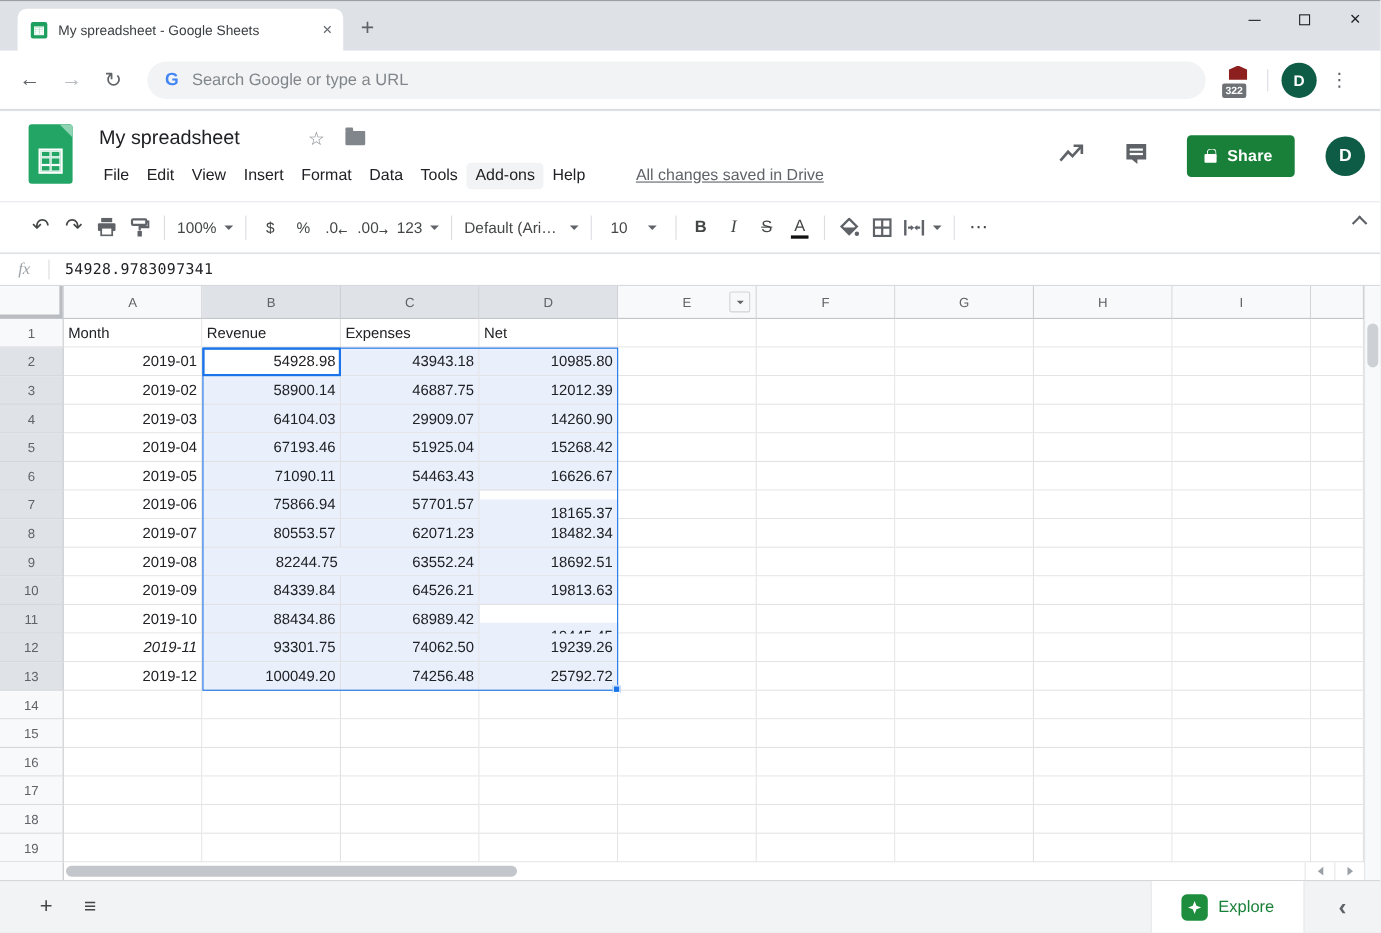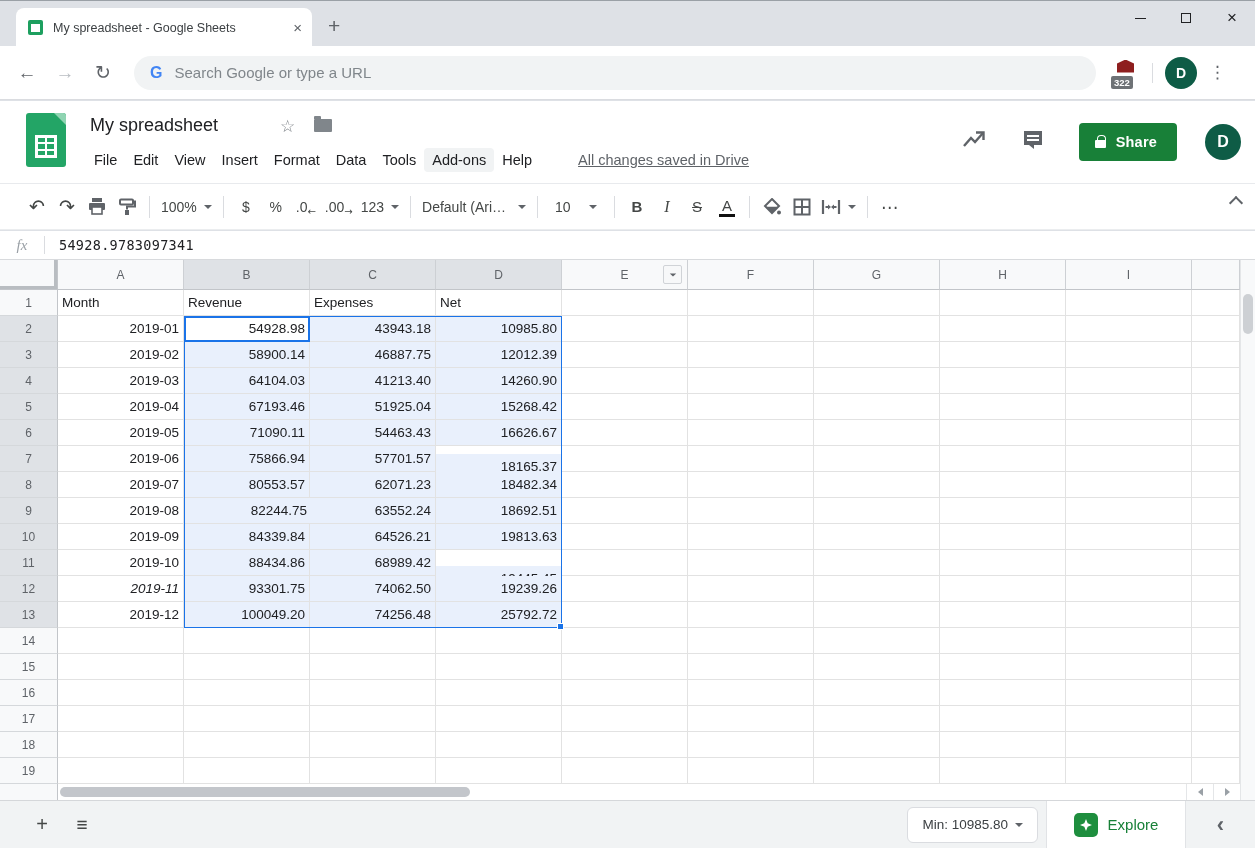--- a/index.html
+++ b/index.html
@@ -352,21 +352,21 @@
       <div class="cell sel ar" style="left: 436px; top: 82px; width: 126px; height: 26px;">12012.39</div>
       <div class="cell ar" style="left: 562px; top: 82px; width: 126px; height: 26px;"></div>
       <div class="cell ar" style="left: 688px; top: 82px; width: 126px; height: 26px;"></div>
       <div class="cell ar" style="left: 814px; top: 82px; width: 126px; height: 26px;"></div>
       <div class="cell ar" style="left: 940px; top: 82px; width: 126px; height: 26px;"></div>
       <div class="cell ar" style="left: 1066px; top: 82px; width: 126px; height: 26px;"></div>
       <div class="cell ar" style="left: 1192px; top: 82px; width: 48px; height: 26px;"></div>
       <div class="row-h hl" style="top: 108px; height: 26px;">4</div>
       <div class="cell ar" style="left: 58px; top: 108px; width: 126px; height: 26px;">2019-03</div>
       <div class="cell sel ar" style="left: 184px; top: 108px; width: 126px; height: 26px;">64104.03</div>
-      <div class="cell sel ar" style="left: 310px; top: 108px; width: 126px; height: 26px;">41213.40</div>
+      <div class="cell sel ar" style="left: 310px; top: 108px; width: 126px; height: 26px;">29909.07</div>
       <div class="cell sel ar" style="left: 436px; top: 108px; width: 126px; height: 26px;">14260.90</div>
       <div class="cell ar" style="left: 562px; top: 108px; width: 126px; height: 26px;"></div>
       <div class="cell ar" style="left: 688px; top: 108px; width: 126px; height: 26px;"></div>
       <div class="cell ar" style="left: 814px; top: 108px; width: 126px; height: 26px;"></div>
       <div class="cell ar" style="left: 940px; top: 108px; width: 126px; height: 26px;"></div>
       <div class="cell ar" style="left: 1066px; top: 108px; width: 126px; height: 26px;"></div>
       <div class="cell ar" style="left: 1192px; top: 108px; width: 48px; height: 26px;"></div>
       <div class="row-h hl" style="top: 134px; height: 26px;">5</div>
       <div class="cell ar" style="left: 58px; top: 134px; width: 126px; height: 26px;">2019-04</div>
       <div class="cell sel ar" style="left: 184px; top: 134px; width: 126px; height: 26px;">67193.46</div>
@@ -550,24 +550,20 @@
   </div>
   <div class="vscroll">
     <span class="v-thumb"></span>
   </div>
 
   <div class="footer">
     <span class="ft-ic" style="margin-left:22px">+</span>
     <span class="ft-ic burger">≡</span>
     <span style="width:14px"></span>
     <span class="ft-spacer"></span>
-    <span class="min-pill">
-      <span>Min: 10985.80</span>
-        <span class="caret"></span>
-    </span>
     <span class="explore-area">
       <span class="explore-ic">
         <svg width="16" height="16" viewBox="0 0 24 24">
             <polygon points="12,3 14.5,9.5 21,12 14.5,14.5 12,21 9.5,14.5 3,12 9.5,9.5" fill="#fff"></polygon>
           </svg>
       </span>
       <span class="explore-label">Explore</span>
     </span>
     <span class="ft-collapse">‹</span>
   </div>

